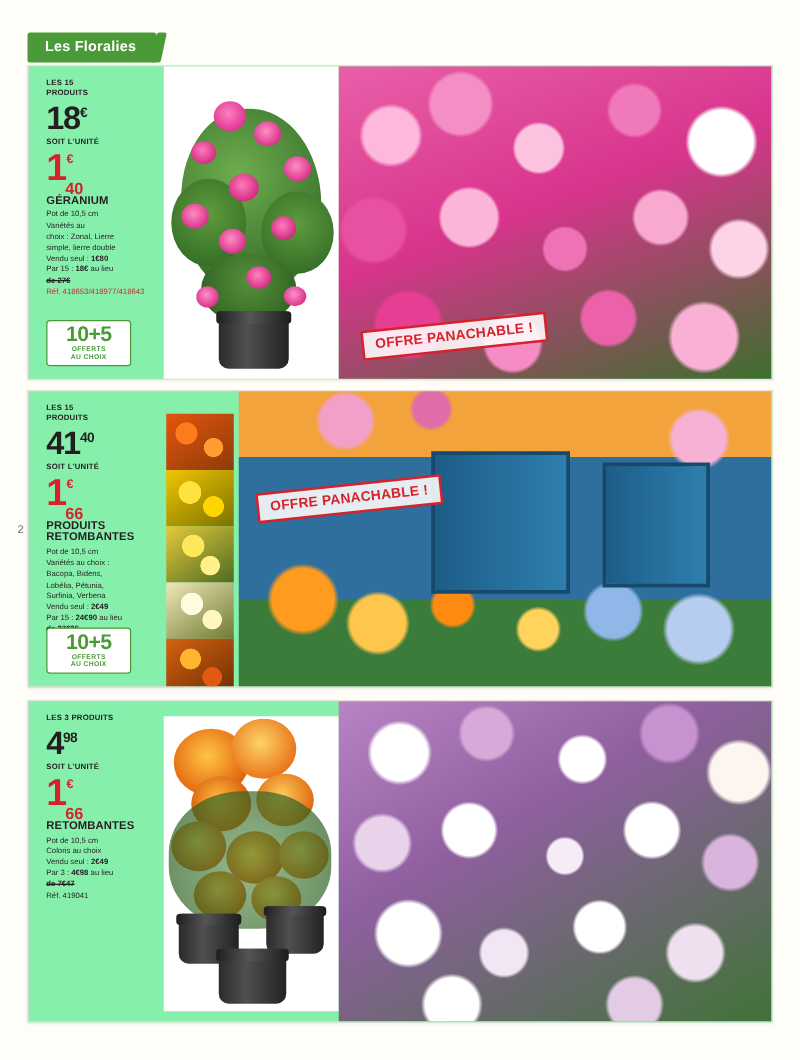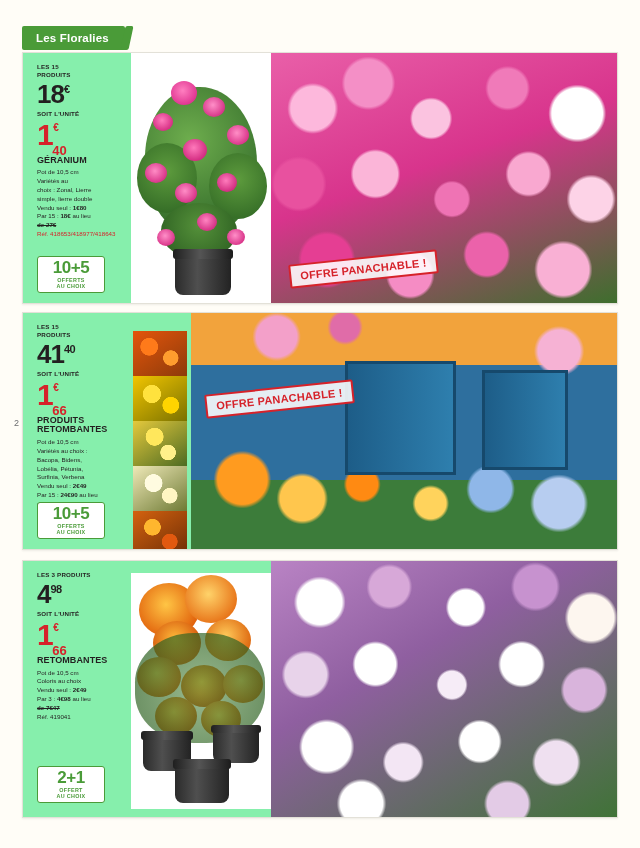--- a/index.html
+++ b/index.html
@@ -351,25 +351,20 @@
         <span>Vendu seul :</span>
         <b>2€49</b><br>
         <span>Par 3 :</span>
         <b>4€98</b>
         <span>au lieu</span><br>
         <b class="strike">de 7€47</b><br>
         <span>Réf.</span>
         <span>419041</span>
       </div>
 
-      <div class="offer-badge">
-        <div class="main">2+1</div>
-        <div class="sub1">OFFERT</div>
-        <div class="sub2">AU CHOIX</div>
-      </div>
     </div>
 
     <div class="photo plant-photo" style="left:108px;top:12px;width:140px;height:236px;">
       <div class="cluster" style="position:absolute;inset:0;">
         <i style="left:8px;top:10px;width:60px;height:54px;background:radial-gradient(circle at 45% 40%,#ffc545,#e2640d 72%);"></i>
         <i style="left:54px;top:2px;width:52px;height:48px;background:radial-gradient(circle at 45% 40%,#ffd36a,#e8761a 72%);"></i>
         <i style="left:22px;top:48px;width:48px;height:44px;background:radial-gradient(circle at 45% 40%,#ffb93a,#d4560b 72%);"></i>
         <i style="left:74px;top:46px;width:46px;height:42px;background:radial-gradient(circle at 45% 40%,#ffc959,#de6b12 72%);"></i>
         <i style="left:6px;top:84px;width:44px;height:40px;background:radial-gradient(circle at 45% 40%,#ffcf5e,#d95d0e 72%);"></i>
         <i style="left:50px;top:92px;width:46px;height:42px;background:radial-gradient(circle at 45% 40%,#ffbf46,#cf550b 72%);"></i>

